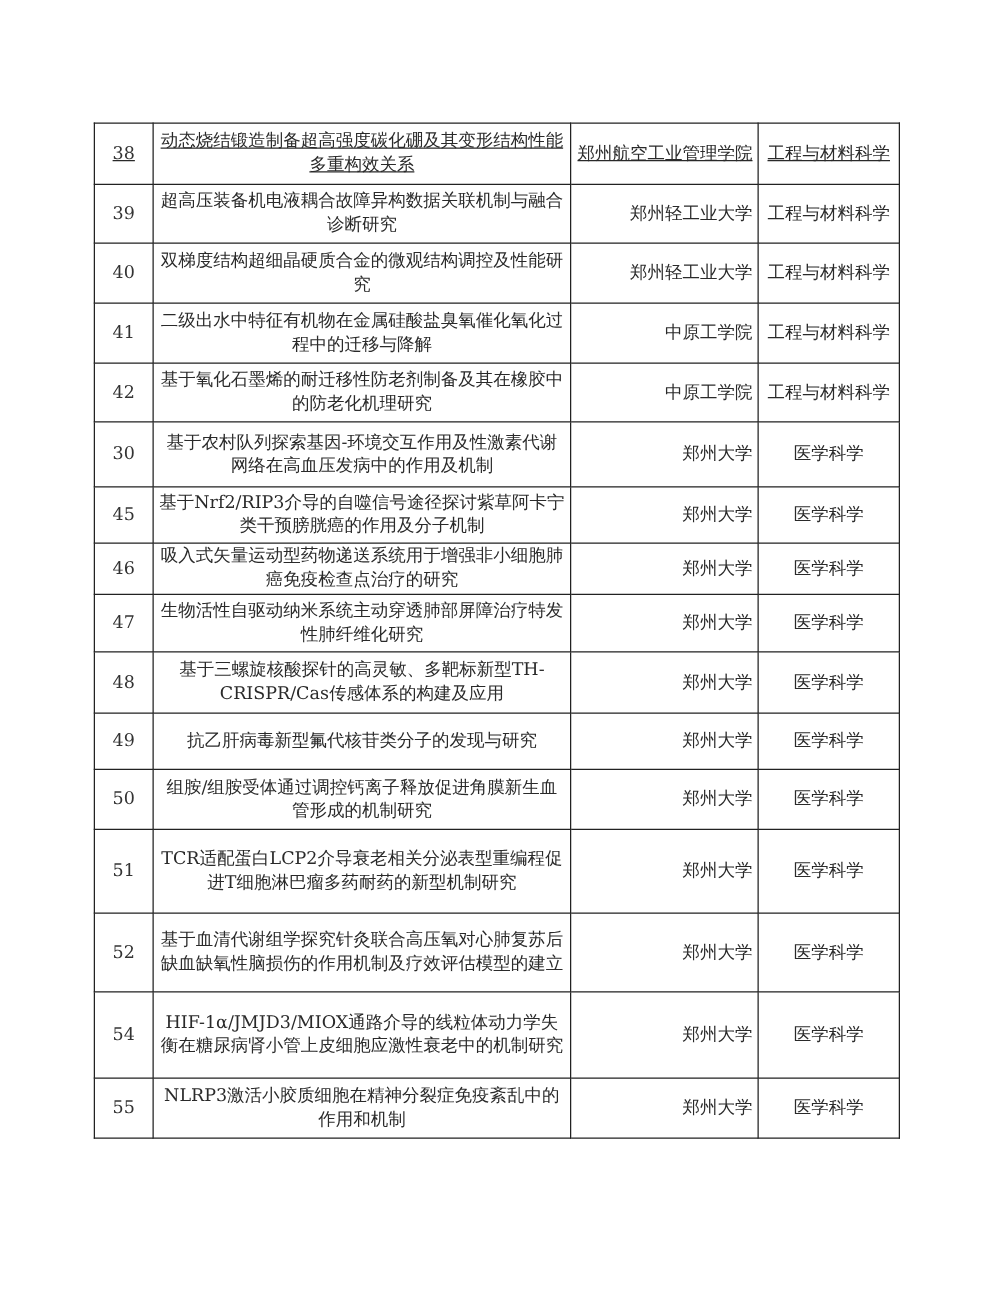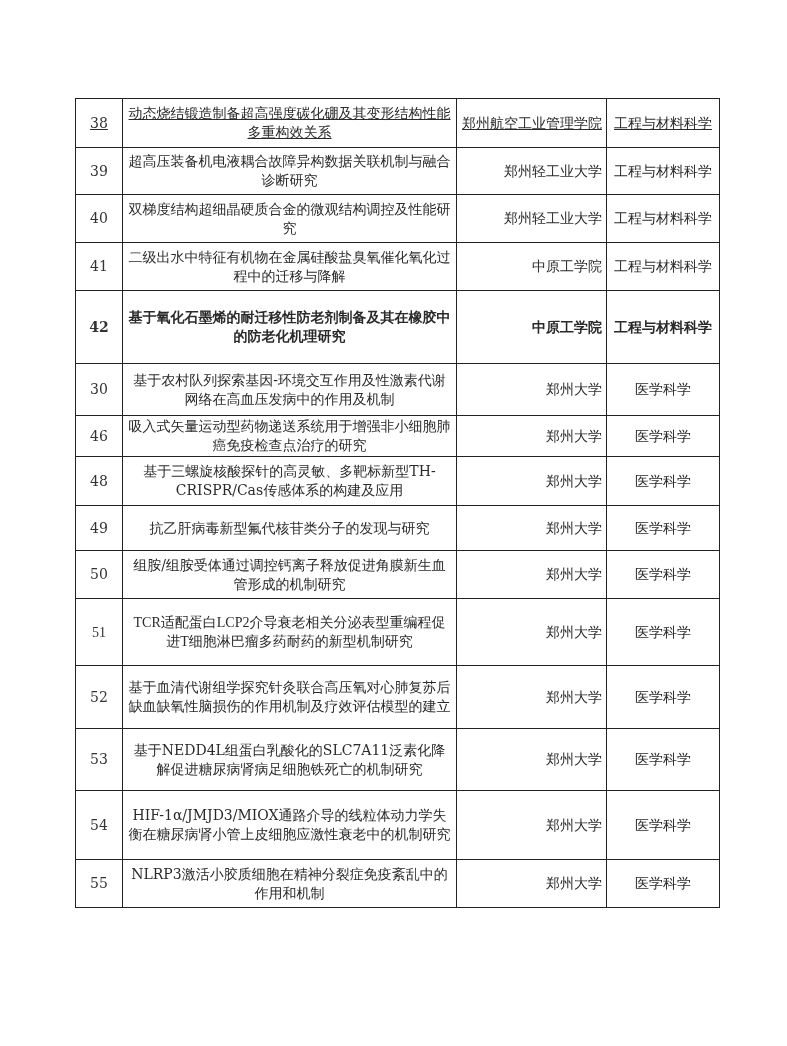--- a/index.html
+++ b/index.html
@@ -36,35 +36,47 @@
         <td class="title">双梯度结构超细晶硬质合金的微观结构调控及性能研究</td>
         <td class="org">郑州轻工业大学</td>
         <td class="field">工程与材料科学</td>
       </tr>
       <tr style="height: 48px;">
         <td class="num">41</td>
         <td class="title">二级出水中特征有机物在金属硅酸盐臭氧催化氧化过程中的迁移与降解</td>
         <td class="org">中原工学院</td>
         <td class="field">工程与材料科学</td>
       </tr>
-      <tr style="height: 73px; font-weight: bold;">
+      <tr style="height: 47px;">
         <td class="num">42</td>
         <td class="title">基于氧化石墨烯的耐迁移性防老剂制备及其在橡胶中的防老化机理研究</td>
         <td class="org">中原工学院</td>
         <td class="field">工程与材料科学</td>
       </tr>
       <tr style="height: 52px;">
         <td class="num">30</td>
         <td class="title">基于农村队列探索基因-环境交互作用及性激素代谢网络在高血压发病中的作用及机制</td>
         <td class="org">郑州大学</td>
         <td class="field">医学科学</td>
       </tr>
+      <tr style="height: 45px;">
+        <td class="num">45</td>
+        <td class="title">基于Nrf2/RIP3介导的自噬信号途径探讨紫草阿卡宁类干预膀胱癌的作用及分子机制</td>
+        <td class="org">郑州大学</td>
+        <td class="field">医学科学</td>
+      </tr>
       <tr style="height: 41px; margin-top: 24px;">
         <td class="num">46</td>
         <td class="title">吸入式矢量运动型药物递送系统用于增强非小细胞肺癌免疫检查点治疗的研究</td>
+        <td class="org">郑州大学</td>
+        <td class="field">医学科学</td>
+      </tr>
+      <tr style="height: 46px;">
+        <td class="num">47</td>
+        <td class="title">生物活性自驱动纳米系统主动穿透肺部屏障治疗特发性肺纤维化研究</td>
         <td class="org">郑州大学</td>
         <td class="field">医学科学</td>
       </tr>
       <tr style="height: 49px;">
         <td class="num">48</td>
         <td class="title">基于三螺旋核酸探针的高灵敏、多靶标新型TH-CRISPR/Cas传感体系的构建及应用</td>
         <td class="org">郑州大学</td>
         <td class="field">医学科学</td>
       </tr>
       <tr style="height: 45px;">
@@ -72,35 +84,29 @@
         <td class="title">抗乙肝病毒新型氟代核苷类分子的发现与研究</td>
         <td class="org">郑州大学</td>
         <td class="field">医学科学</td>
       </tr>
       <tr style="height: 48px;">
         <td class="num">50</td>
         <td class="title">组胺/组胺受体通过调控钙离子释放促进角膜新生血管形成的机制研究</td>
         <td class="org">郑州大学</td>
         <td class="field">医学科学</td>
       </tr>
-      <tr style="height: 67px; font-family: Liberation Serif, serif;">
+      <tr style="height: 67px;">
         <td class="num">51</td>
         <td class="title">TCR适配蛋白LCP2介导衰老相关分泌表型重编程促进T细胞淋巴瘤多药耐药的新型机制研究</td>
         <td class="org">郑州大学</td>
         <td class="field">医学科学</td>
       </tr>
       <tr style="height: 63px;">
         <td class="num">52</td>
         <td class="title">基于血清代谢组学探究针灸联合高压氧对心肺复苏后缺血缺氧性脑损伤的作用机制及疗效评估模型的建立</td>
-        <td class="org">郑州大学</td>
-        <td class="field">医学科学</td>
-      </tr>
-      <tr style="height: 62px;">
-        <td class="num">53</td>
-        <td class="title">基于NEDD4L组蛋白乳酸化的SLC7A11泛素化降解促进糖尿病肾病足细胞铁死亡的机制研究</td>
         <td class="org">郑州大学</td>
         <td class="field">医学科学</td>
       </tr>
       <tr style="height: 69px;">
         <td class="num">54</td>
         <td class="title">HIF-1α/JMJD3/MIOX通路介导的线粒体动力学失衡在糖尿病肾小管上皮细胞应激性衰老中的机制研究</td>
         <td class="org">郑州大学</td>
         <td class="field">医学科学</td>
       </tr>
       <tr style="height: 48px;">

